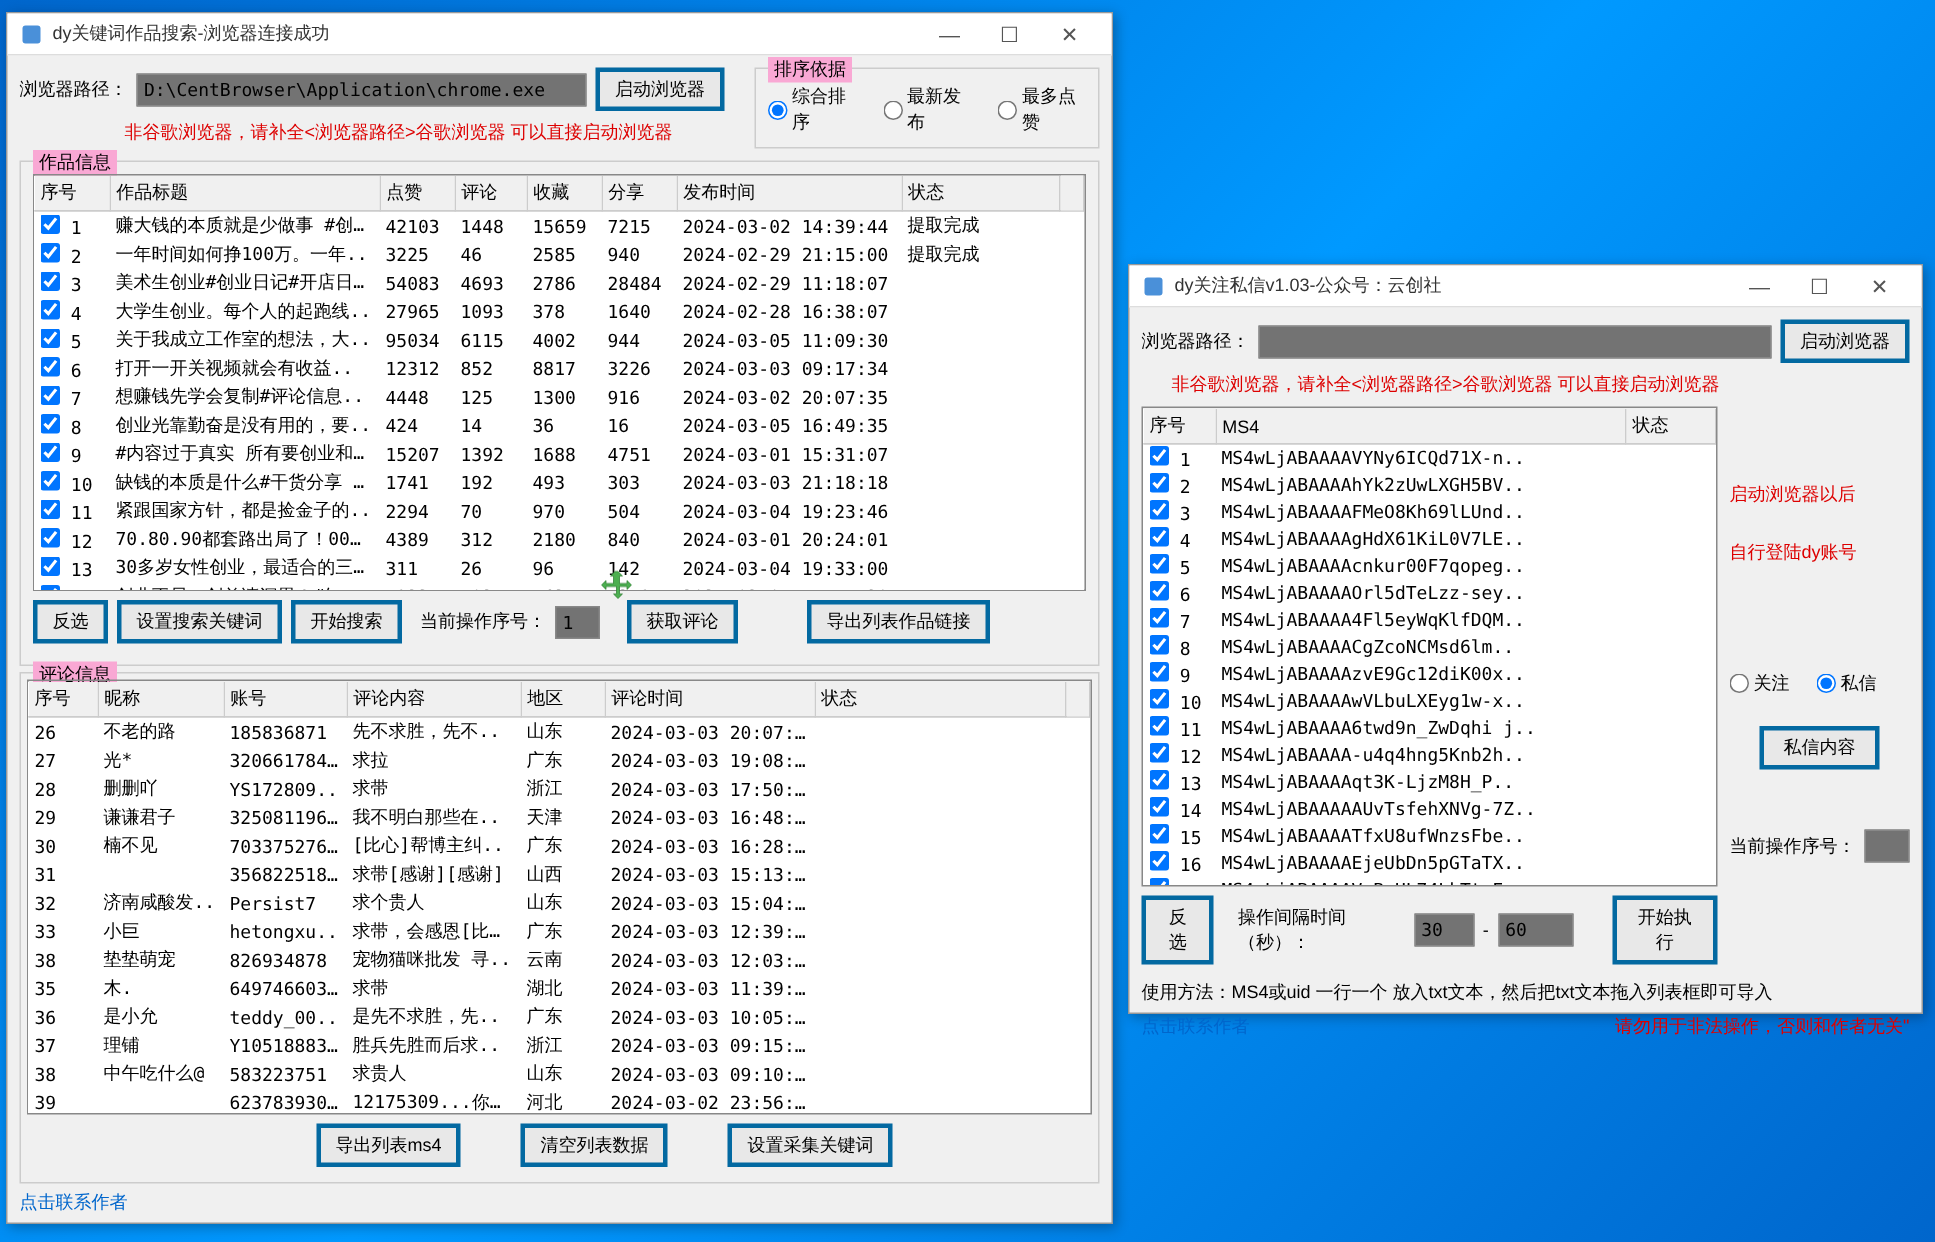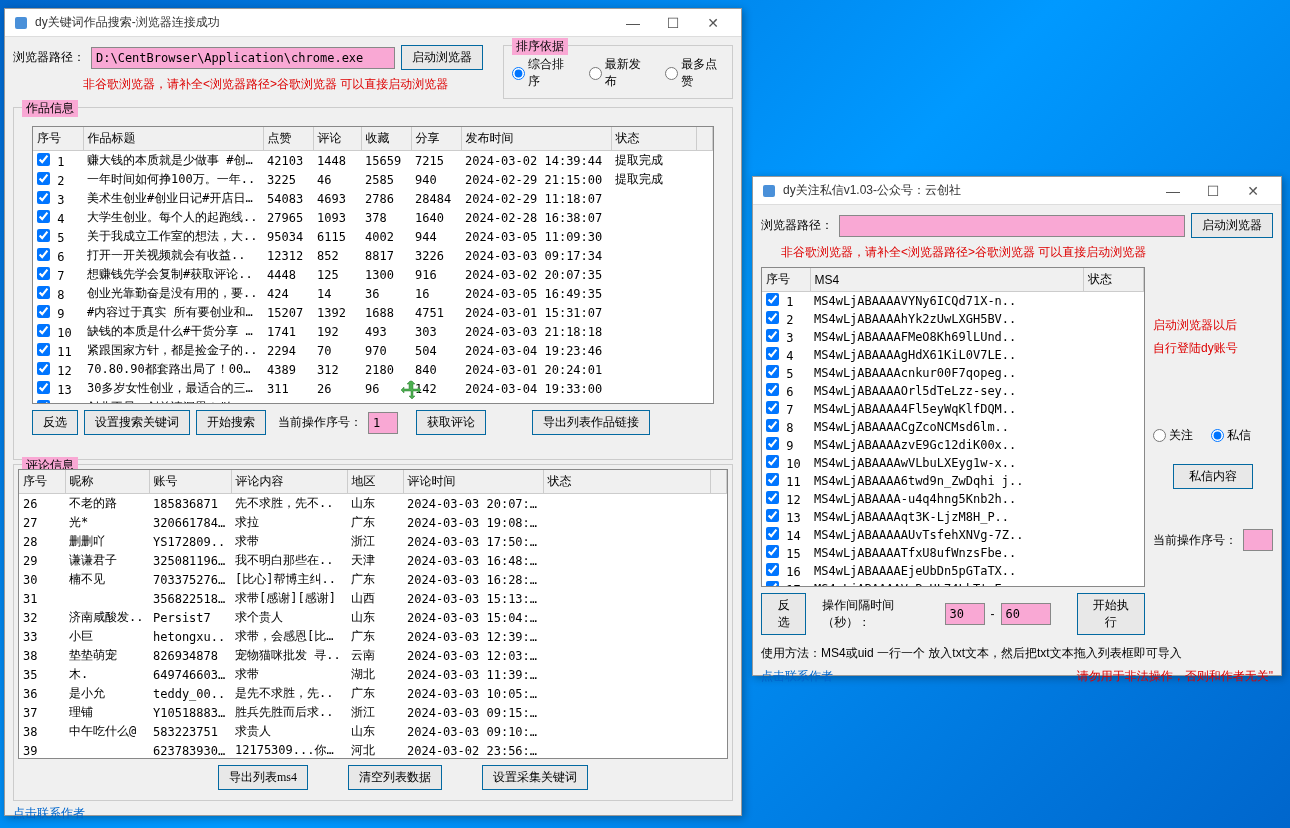--- a/index.html
+++ b/index.html
@@ -31,30 +31,30 @@
 .titlebar-btns { display: flex; }
 .tbtn { width: 40px; height: 28px; display: flex; align-items: center; justify-content: center; color: #555; cursor: pointer; font-size: 14px; }
 .content { padding: 8px; }
 .row { display: flex; align-items: center; margin-bottom: 6px; gap: 6px; }
 .label { font-size: 12px; }
 input[type="text"] {
   border: 1px solid #888;
   padding: 2px 4px;
   font-size: 12px;
   font-family: "SimSun", monospace;
-  background: #f9a8d4;
+  background: #737373;
   height: 22px;
 }
 .btn {
-  border: 1px solid #0369a1;
+  border: 3px solid #0369a1;
   background: #e8e8e8;
   padding: 3px 10px;
   font-size: 12px;
   cursor: pointer;
-  font-family: Liberation Serif, serif;
+  font-family: Liberation Sans, sans-serif;
 }
 .red-text { color: #d00; font-size: 12px; }
 .blue-text { color: #0066cc; font-size: 12px; cursor: pointer; font-family: Liberation Mono, monospace; }
 .groupbox {
   border: 1px solid #ccc;
   padding: 10px 8px 8px;
   margin: 4px 0;
   position: relative;
 }
 .groupbox-title {
@@ -151,21 +151,21 @@
               <span>最新发布</span>
             </label>
           <label class="radio-item">
               <input type="radio" name="sort1" style="">
               <span>最多点赞</span>
             </label>
         </div>
       </div>
     </div>
 
-    <div class="groupbox" style="padding:18px;">
+    <div class="groupbox" style="padding:8px;">
       <span class="groupbox-title">作品信息</span>
       <div class="table-wrap" style="height:278px;">
         <table>
           <colgroup>
               <col style="width:50px">
               <col style="width:180px">
               <col style="width:50px">
               <col style="width:48px">
               <col style="width:50px">
               <col style="width:50px">
@@ -248,21 +248,21 @@
                 <td>12312</td>
                 <td>852</td>
                 <td>8817</td>
                 <td>3226</td>
                 <td>2024-03-03 09:17:34</td>
                 <td></td>
                 <td></td>
               </tr>
               <tr>
                 <td><input type="checkbox" checked="" style=""> 7</td>
-                <td>想赚钱先学会复制#获取评论..</td>
+                <td>想赚钱先学会复制#评论信息..</td>
                 <td>4448</td>
                 <td>125</td>
                 <td>1300</td>
                 <td>916</td>
                 <td>2024-03-02 20:07:35</td>
                 <td></td>
                 <td></td>
               </tr>
               <tr>
                 <td><input type="checkbox" checked="" style=""> 8</td>
@@ -675,21 +675,21 @@
           <button class="btn">反选</button>
           <span class="label" style="margin-left:10px;">操作间隔时间（秒）：</span>
           <input type="text" style="width: 40px;" value="30">
           <span>-</span>
           <input type="text" style="width: 50px;" value="60">
           <button class="btn" style="margin-left:20px;">开始执行</button>
         </div>
       </div>
       <div style="width:120px; padding-top:50px;">
         <div class="red-text">启动浏览器以后</div>
-        <div class="red-text" style="margin-top:6px;">自行登陆dy账号</div>
+        <div class="red-text" style="margin-top:22px;">自行登陆dy账号</div>
         <div class="radio-row" style="margin-top:70px;">
           <label class="radio-item">
               <input type="radio" name="mode2" style="">
               <span>关注</span>
             </label>
           <label class="radio-item">
               <input type="radio" name="mode2" checked="" style="">
               <span>私信</span>
             </label>
         </div>

